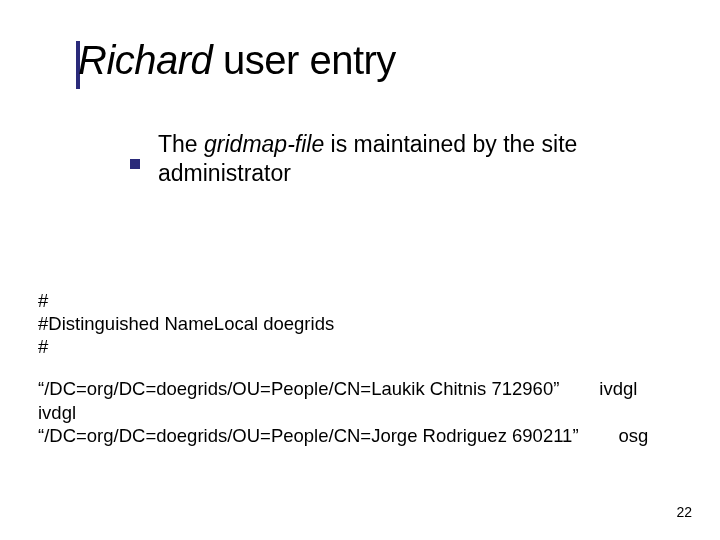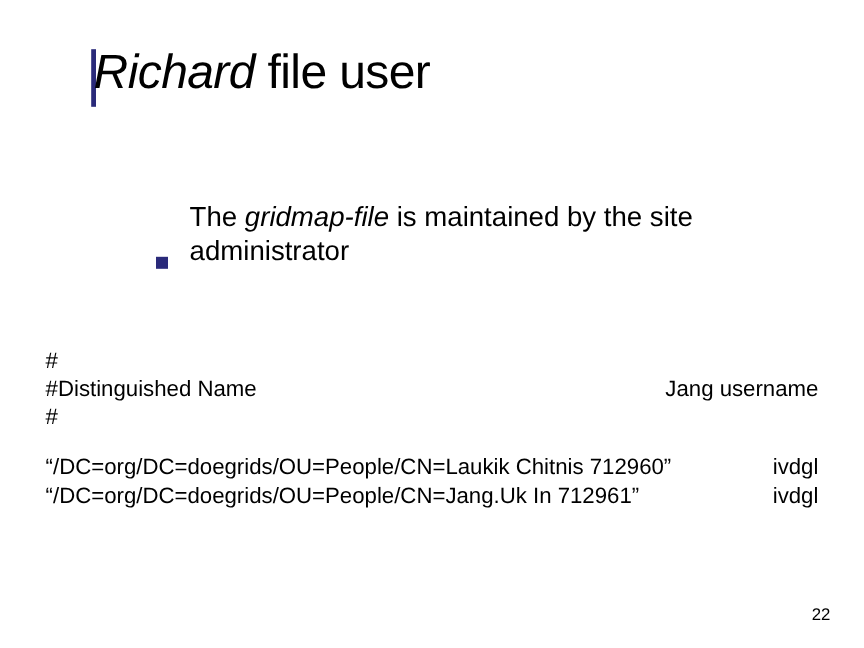--- a/index.html
+++ b/index.html
@@ -40,23 +40,22 @@
     font-style: italic;
   }
   .bullets {
     position: absolute;
     left: 130px;
     top: 130px;
     right: 30px;
   }
   .bullet {
     display: flex;
-    align-items: flex-end;
+    align-items: center;
     margin-bottom: 8px;
-    margin-top: 36px;
   }
   .bullet-marker {
     flex: 0 0 auto;
     width: 10px;
     height: 10px;
     background: #2a2a7a;
     margin-top: 10px;
     margin-right: 18px;
   }
   .bullet-text {
@@ -69,34 +68,32 @@
   .comment-block {
     position: absolute;
     left: 38px;
     top: 289px;
     right: 38px;
     font-size: 18.5px;
     line-height: 1.25;
   }
   .comment-row {
     display: flex;
-    justify-content: space-between;
-    gap: 17px;
   }
   .entries-block {
     position: absolute;
     left: 38px;
     top: 377px;
     right: 38px;
     font-size: 18.5px;
     line-height: 1.28;
   }
   .entry-row {
     display: flex;
-    justify-content: space-between;
+    justify-content: flex-start;
     white-space: nowrap;
   }
   .entry-row .dn {
     padding-right: 40px;
   }
   .page-number {
     position: absolute;
     right: 28px;
     bottom: 20px;
     font-size: 14px;
@@ -105,51 +102,54 @@
 </style>
 </head>
 <body>
 
 <div class="slide">
 
   <div class="accent-bar"></div>
 
   <div class="title-block">
     <div class="title">
-      <span class="t-italic">Richard</span><span> file user</span>
+      <span class="t-italic">Richard</span><span> user entry</span>
     </div>
   </div>
 
   <div class="bullets">
 
     <div class="bullet">
       <div class="bullet-marker"></div>
       <div class="bullet-text">
         <span>The </span><span class="italic">gridmap-file</span><span> is maintained by the site administrator</span>
       </div>
     </div>
 
 
   </div>
 
   <div class="comment-block">
     <div>#</div>
     <div class="comment-row">
       <span>#Distinguished Name</span>
-      <span>Jang username</span>
+      <span>Local doegrids</span>
     </div>
     <div>#</div>
   </div>
 
   <div class="entries-block">
     <div class="entry-row">
       <span class="dn">“/DC=org/DC=doegrids/OU=People/CN=Laukik Chitnis 712960”</span>
       <span>ivdgl</span>
     </div>
     <div class="entry-row">
-      <span class="dn">“/DC=org/DC=doegrids/OU=People/CN=Jang.Uk In  712961”</span>
       <span>ivdgl</span>
+    </div>
+    <div class="entry-row">
+      <span class="dn">“/DC=org/DC=doegrids/OU=People/CN=Jorge Rodriguez 690211”</span>
+      <span>osg</span>
     </div>
   </div>
 
   <div class="page-number">22</div>
 
 </div>
 
 </body></html>

